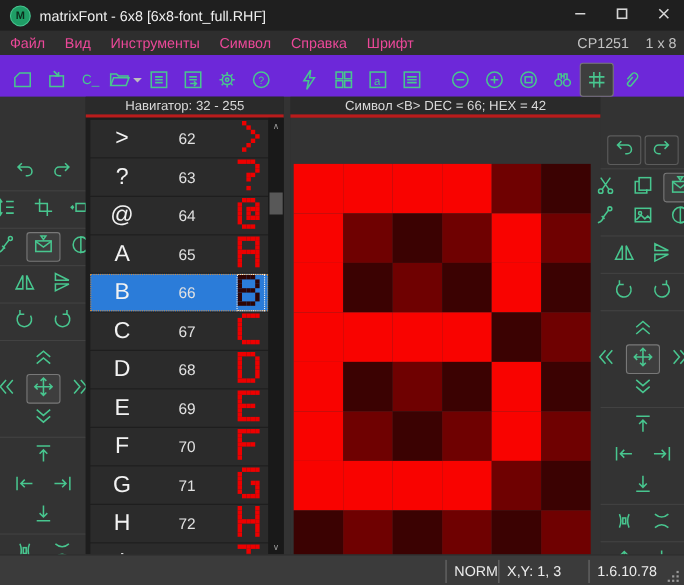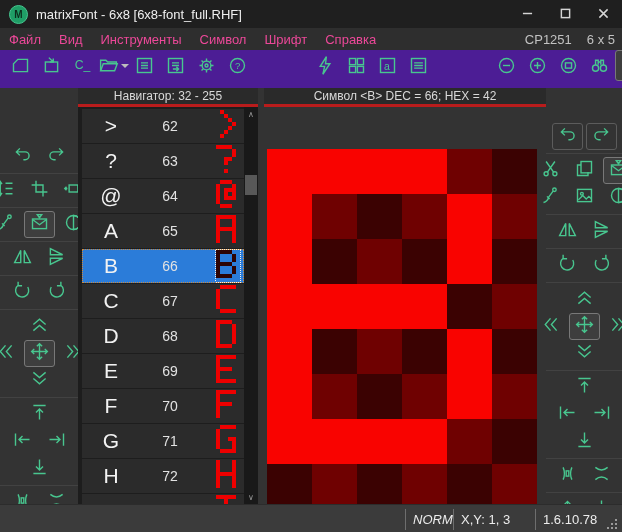--- a/index.html
+++ b/index.html
@@ -13,21 +13,21 @@
   .titletext{font-size:13px;color:#efefef;white-space:nowrap;}
   .winbtns{margin-left:auto;display:flex;height:100%;}
   .wbtn{width:38px;height:100%;display:flex;align-items:center;justify-content:center;color:#d5d5d5;}
   .wbtn svg{width:11px;height:11px;stroke:currentColor;fill:none;stroke-width:1.4;}
   
   .menubar{height:22px;background:#2e2e2e;display:flex;align-items:center;font-size:13px;}
   .mitems{display:flex;height:100%;}
   .mitem{padding:0 9px;display:flex;align-items:center;color:#ec4899;}
   .mright{margin-left:auto;display:flex;gap:15px;padding-right:7px;color:#c2c2c2;}
   
-  .toolbar{height:38px;background:#4c1d95;display:flex;align-items:flex-start;padding-left:5px;gap:44px;}
+  .toolbar{height:38px;background:#6d28d9;display:flex;align-items:flex-end;padding-left:5px;}
   .tgroup{display:flex;align-items:center;margin-right:13px;}
   .tbtn{width:29px;height:29px;display:flex;align-items:center;justify-content:center;color:var(--accent);
         border:1px solid transparent;border-radius:3px;position:relative;}
   .tbtn .icon{display:flex;}
   .tbtn svg{width:22px;height:22px;}
   .caret{width:0;height:0;border-left:4px solid transparent;border-right:4px solid transparent;
          border-top:4px solid #bdbdbd;margin-left:2px;}
   
   .main{display:flex;height:416px;}
   .side{background:#333;display:flex;flex-direction:column;align-items:center;}
@@ -71,21 +71,21 @@
               width:270px;}
   .pcell.on{background:var(--pon);}
   .pcell.offm{background:var(--poffm);}
   .pcell.offd{background:var(--poffd);}
   
   .statusbar{height:30px;background:#3b3b3b;border-top:1px solid #2c2c2c;display:flex;
              align-items:stretch;font-size:13px;color:#ececec;position:relative;box-sizing:border-box;}
   .scell{display:flex;align-items:center;padding-left:7px;border-left:1px solid #6e6e6e;
          margin:4px 0;box-sizing:border-box;}
   .sflex{flex:1;border-left:none;}
-  .w-mode{width:48px;font-style:italic;}
+  .w-mode{width:48px;}
   .w-coords{width:82px;}
   .w-version{width:87px;}
   .grip{position:absolute;right:5px;bottom:13px;width:2px;height:2px;background:#9a9a9a;
         box-shadow:-4px 4px #9a9a9a,0 4px #9a9a9a,-8px 8px #9a9a9a,-4px 8px #9a9a9a,0 8px #9a9a9a;}
 </style>
 </head>
 <body>
 
 <div class="window" style="--accent: #48c68f; --sel: #2b7cd9; --pon: #f90300; --poffm: #6f0101; --poffd: #3b0202; --prevon: #ee0000; --prevonsel: #2d0404;">
 
@@ -112,26 +112,26 @@
       </div>
     </div>
   </div>
 
   <div class="menubar">
     <div class="mitems" id="menu-items">
         <div class="mitem">Файл</div>
         <div class="mitem">Вид</div>
         <div class="mitem">Инструменты</div>
         <div class="mitem">Символ</div>
+        <div class="mitem">Справка</div>
         <div class="mitem">Шрифт</div>
-        <div class="mitem">Справка</div>
       </div>
     <div class="mright">
       <span>CP1251</span>
-      <span>6 x 5</span>
+      <span>1 x 8</span>
     </div>
   </div>
 
   <div class="toolbar" id="toolbar">
       <div class="tgroup">
         <div class="tbtn">
           <span class="icon">
             <svg viewBox="0 0 24 24">
               <path d="M4 19 V10 l5-5 h11 v14 z"></path>
             </svg>

